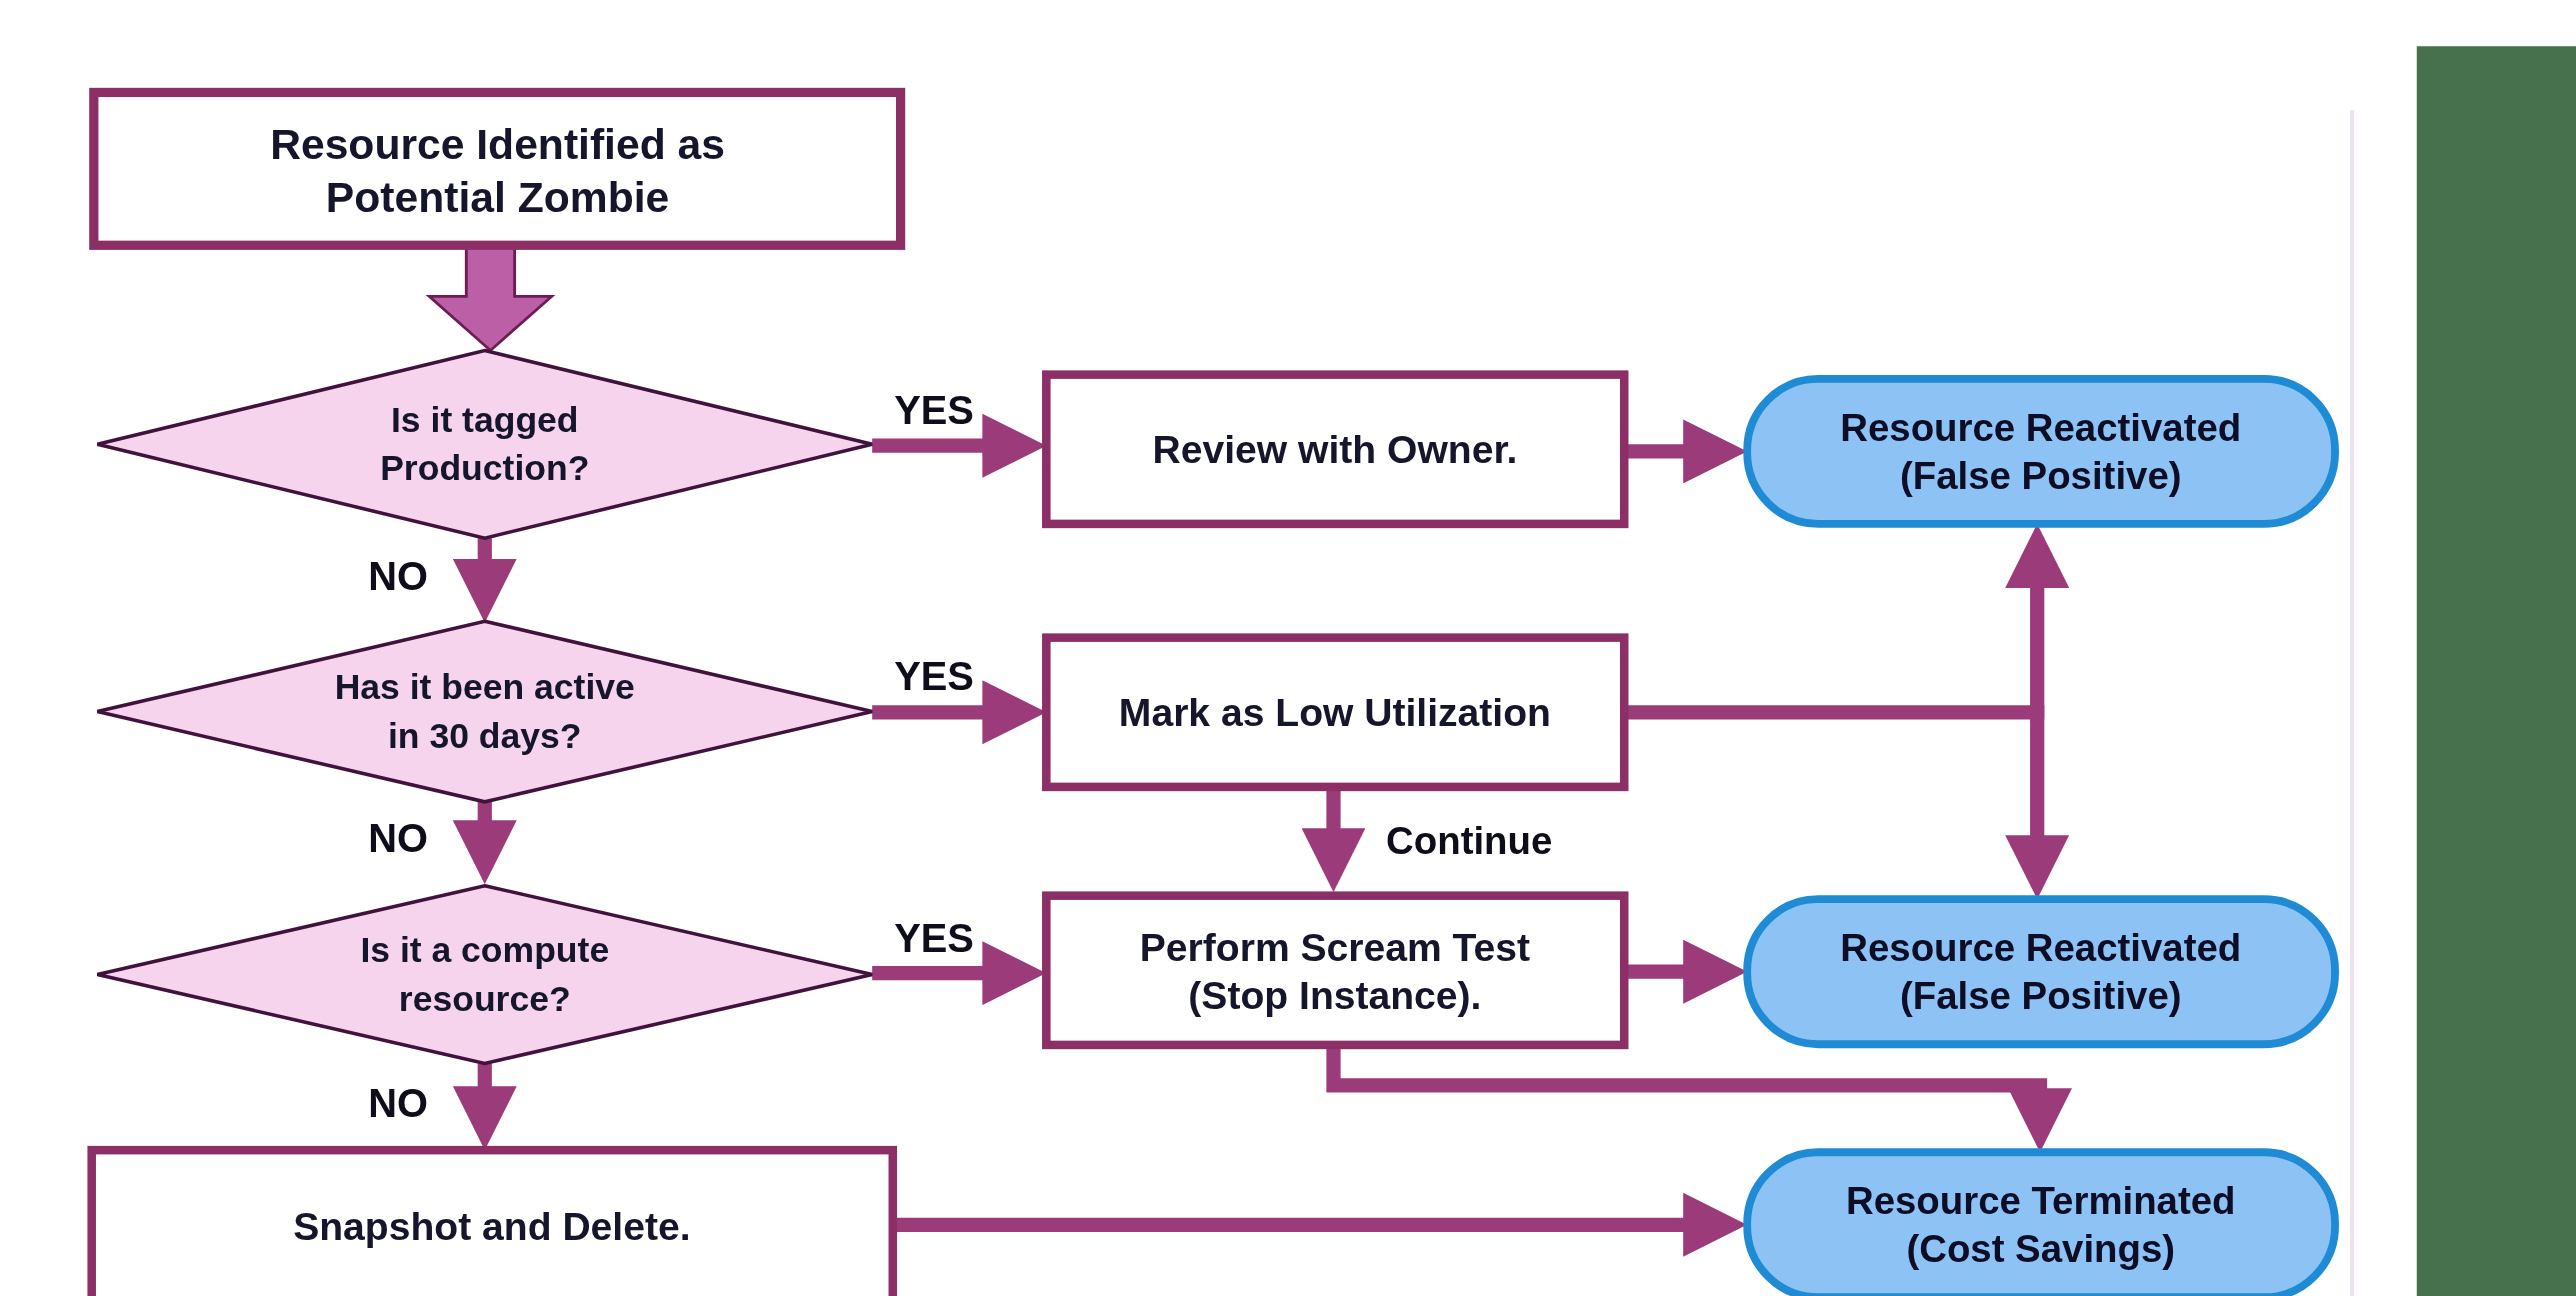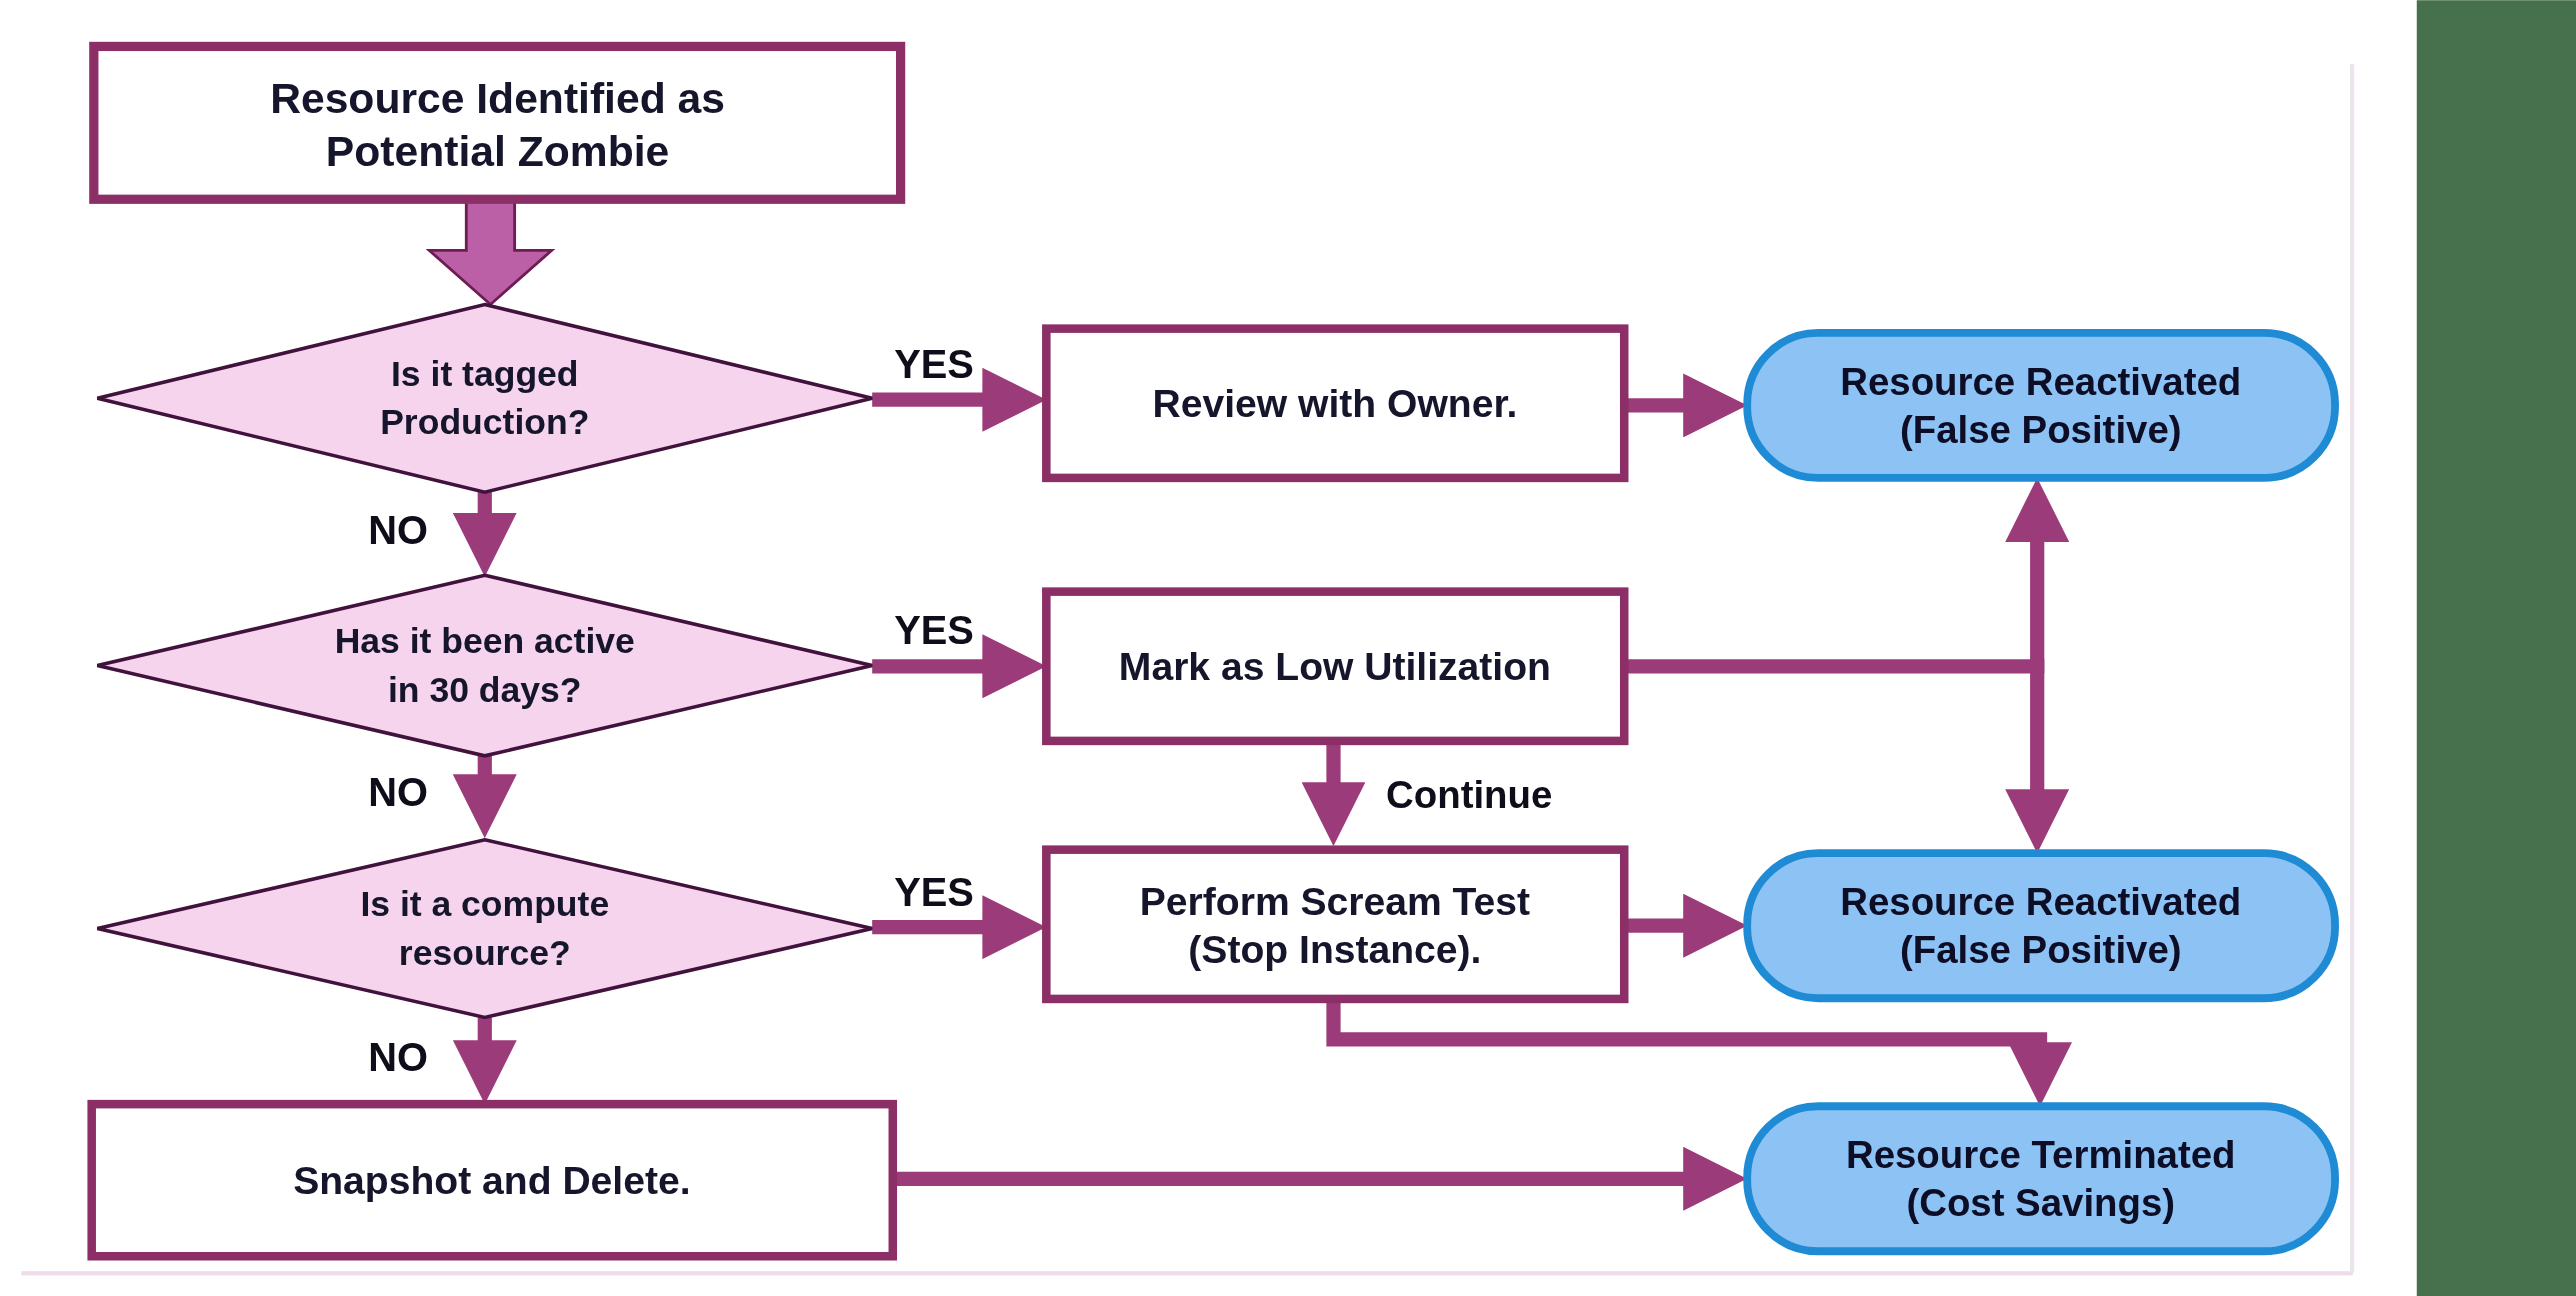--- a/index.html
+++ b/index.html
@@ -8,20 +8,21 @@
     background: #ffffff;
     width: 2576px;
     height: 1297px;
     overflow: hidden;
     font-family: "Liberation Sans", sans-serif;
   }
   #stage {
     position: relative;
     width: 2576px;
     height: 1223px;
+    margin-top: 46px;
   }
   svg { display: block; }
   .node-text {
     font-family: "Liberation Sans", sans-serif;
     font-weight: 700;
     fill: #15152c;
     text-anchor: middle;
   }
   .edge-label {
     font-family: "Liberation Sans", sans-serif;

